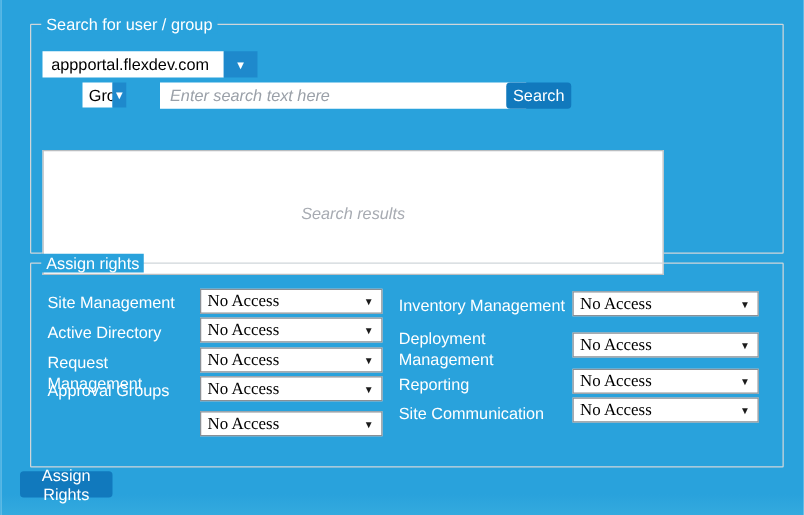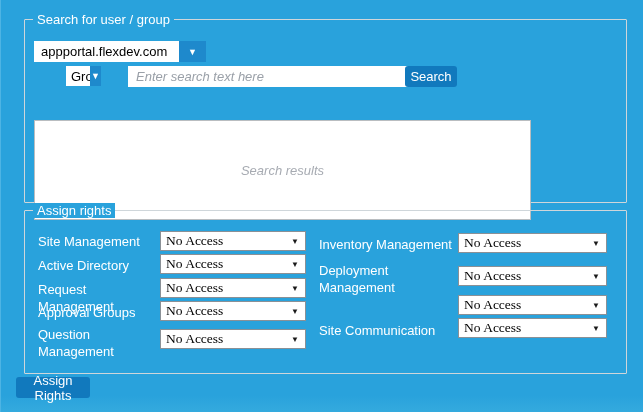--- a/index.html
+++ b/index.html
@@ -86,21 +86,20 @@
   </div>
 
   <div class="groupbox" style="left:23px;top:210px;width:601px;height:162px;">
     <div class="group-label">Assign rights</div>
   </div>
 
   <div class="flabel" style="left:37px;top:233px;width:120px;">Site Management</div>
   <div class="flabel" style="left:37px;top:257px;width:120px;">Active Directory</div>
   <div class="flabel" style="left:37px;top:281px;width:125px;">Request Management</div>
   <div class="flabel" style="left:37px;top:304px;width:120px;">Approval Groups</div>
-  <div class="flabel" style="left:37px;top:326px;width:90px;">Question Management</div>
 
   <div class="fselect" style="left:159px;top:231px;width:146px;">
     <span class="fsel-text">No Access</span>
     <span class="fsel-arrow">▼</span>
   </div>
   <div class="fselect" style="left:159px;top:254px;width:146px;">
     <span class="fsel-text">No Access</span>
     <span class="fsel-arrow">▼</span>
   </div>
   <div class="fselect" style="left:159px;top:278px;width:146px;">
@@ -111,20 +110,21 @@
     <span class="fsel-text">No Access</span>
     <span class="fsel-arrow">▼</span>
   </div>
   <div class="fselect" style="left:159px;top:329px;width:146px;">
     <span class="fsel-text">No Access</span>
     <span class="fsel-arrow">▼</span>
   </div>
 
   <div class="flabel" style="left:318px;top:236px;width:140px;">Inventory Management</div>
   <div class="flabel" style="left:318px;top:262px;width:95px;">Deployment Management</div>
+  <div class="flabel" style="left:318px;top:299px;width:130px;">Reporting</div>
   <div class="flabel" style="left:318px;top:322px;width:135px;">Site Communication</div>
 
   <div class="fselect" style="left:457px;top:233px;width:149px;">
     <span class="fsel-text">No Access</span>
     <span class="fsel-arrow">▼</span>
   </div>
   <div class="fselect" style="left:457px;top:266px;width:149px;">
     <span class="fsel-text">No Access</span>
     <span class="fsel-arrow">▼</span>
   </div>

